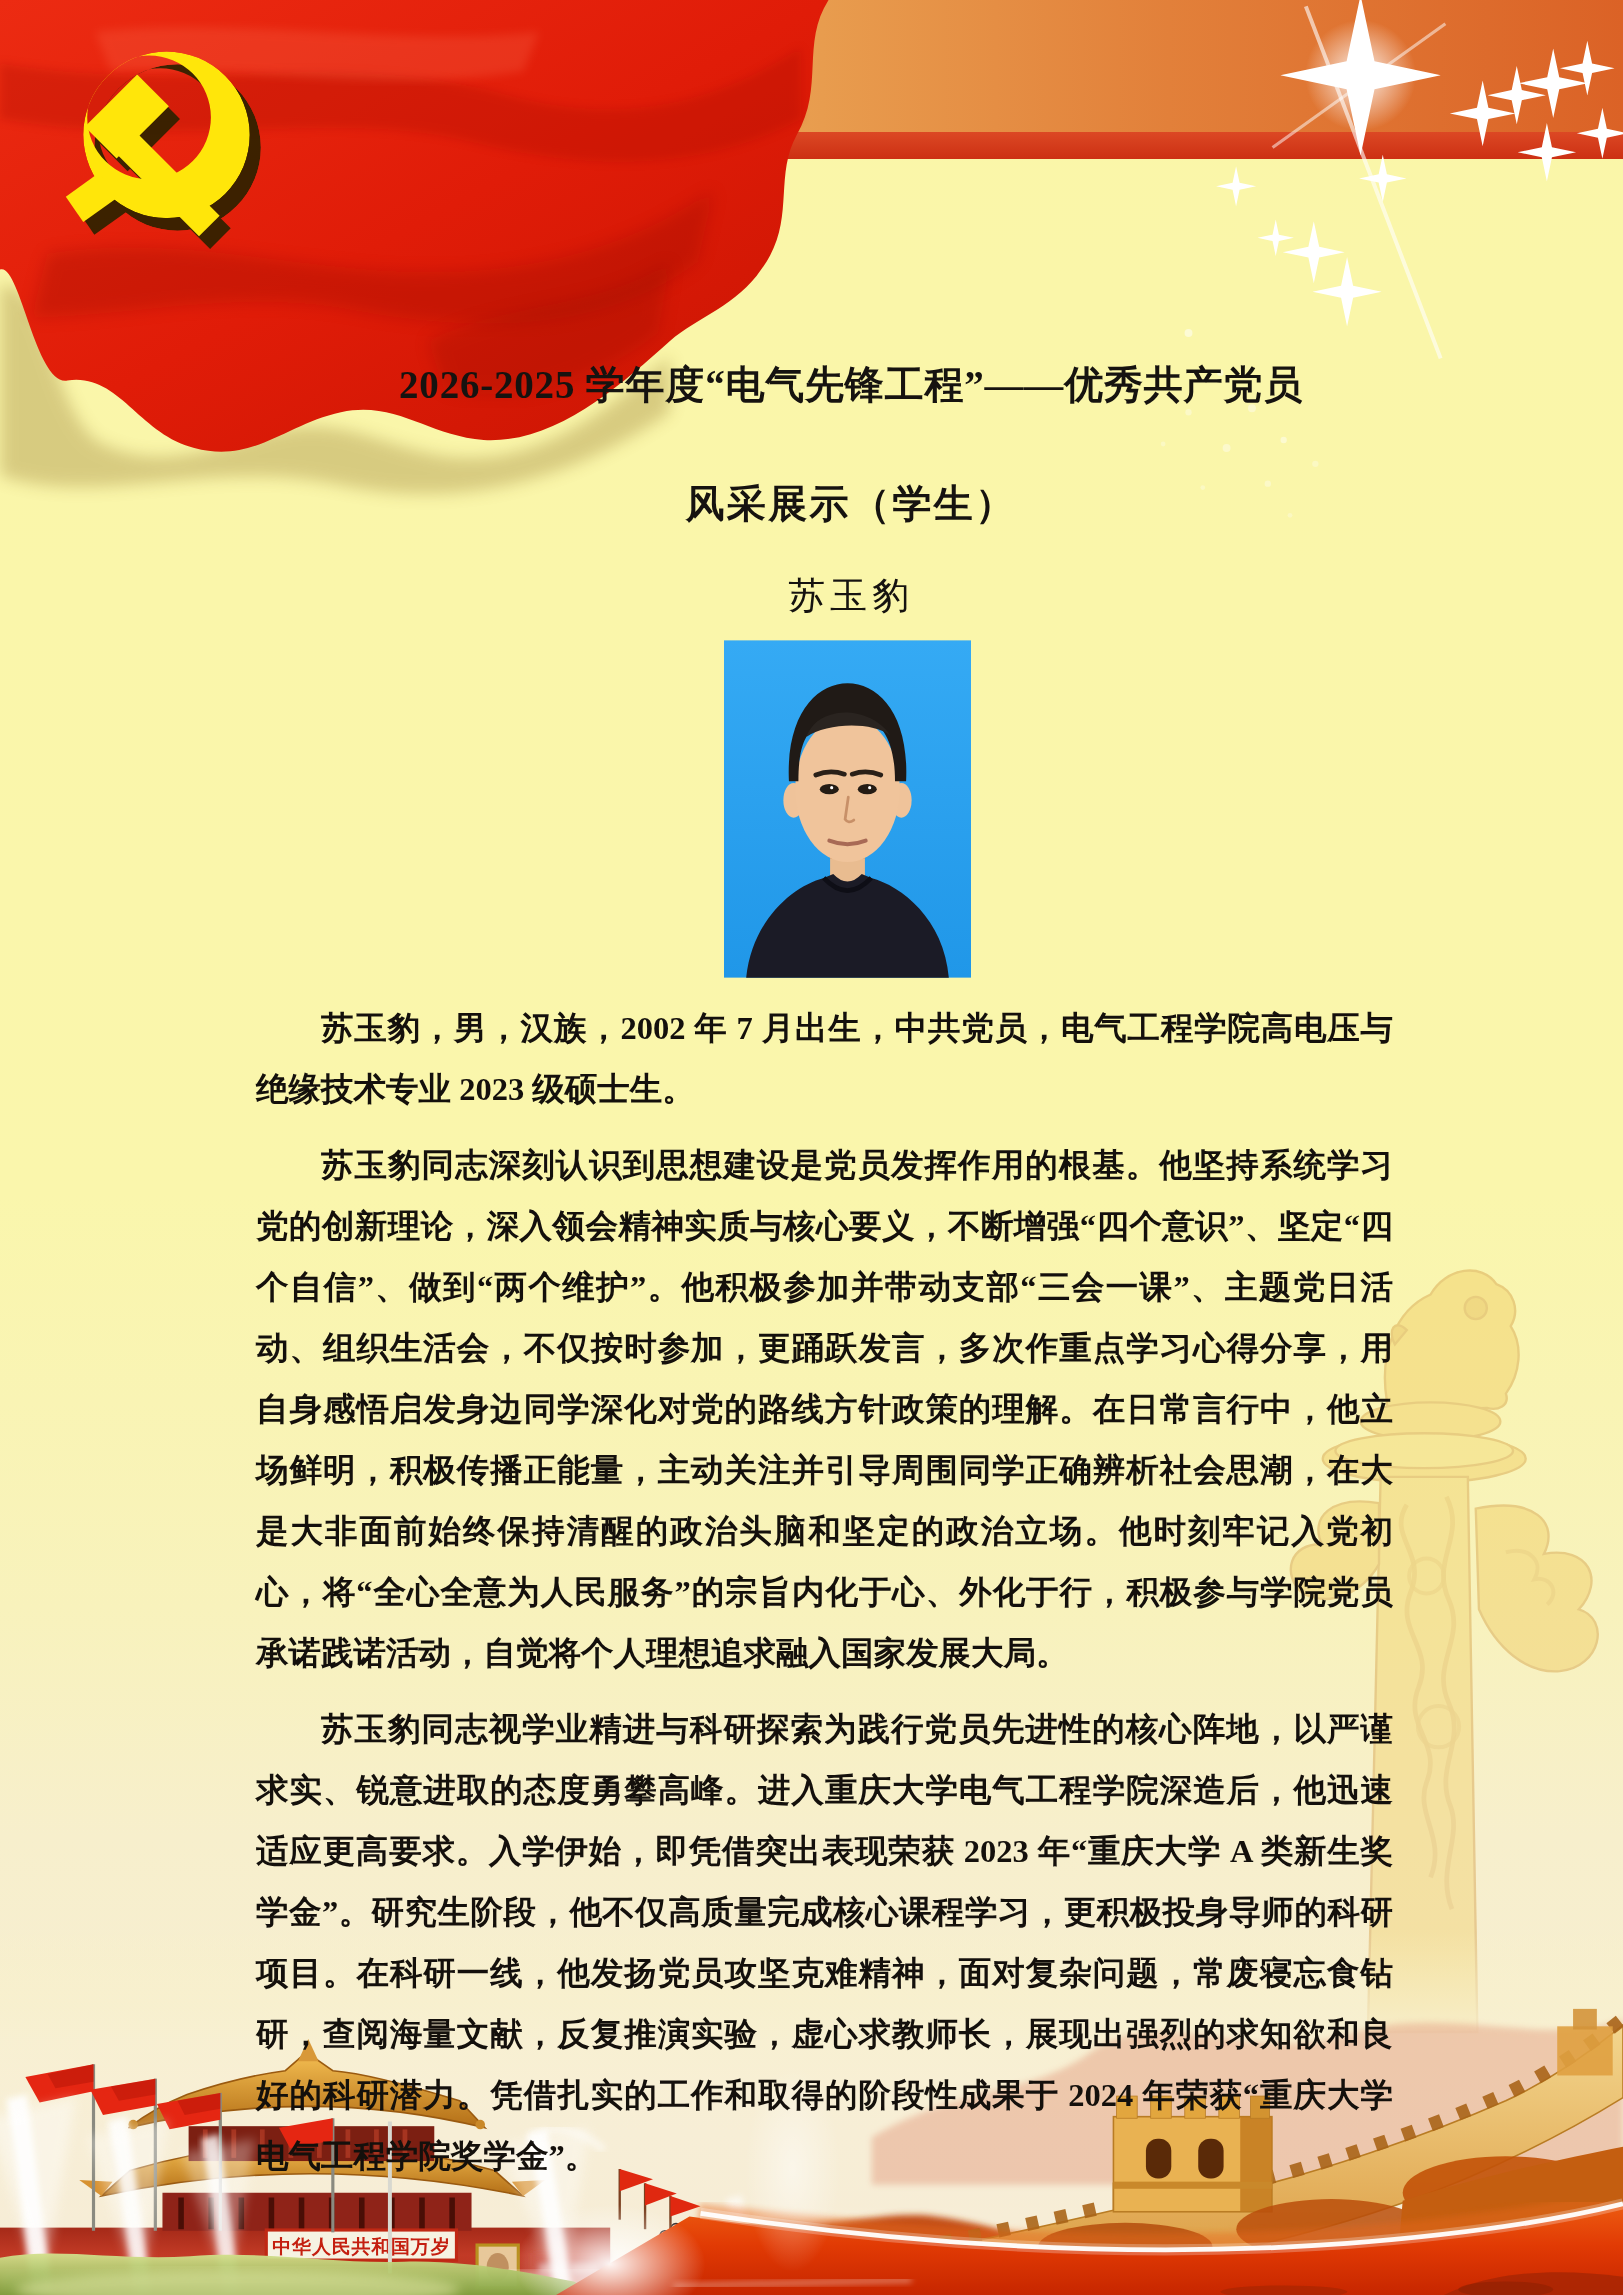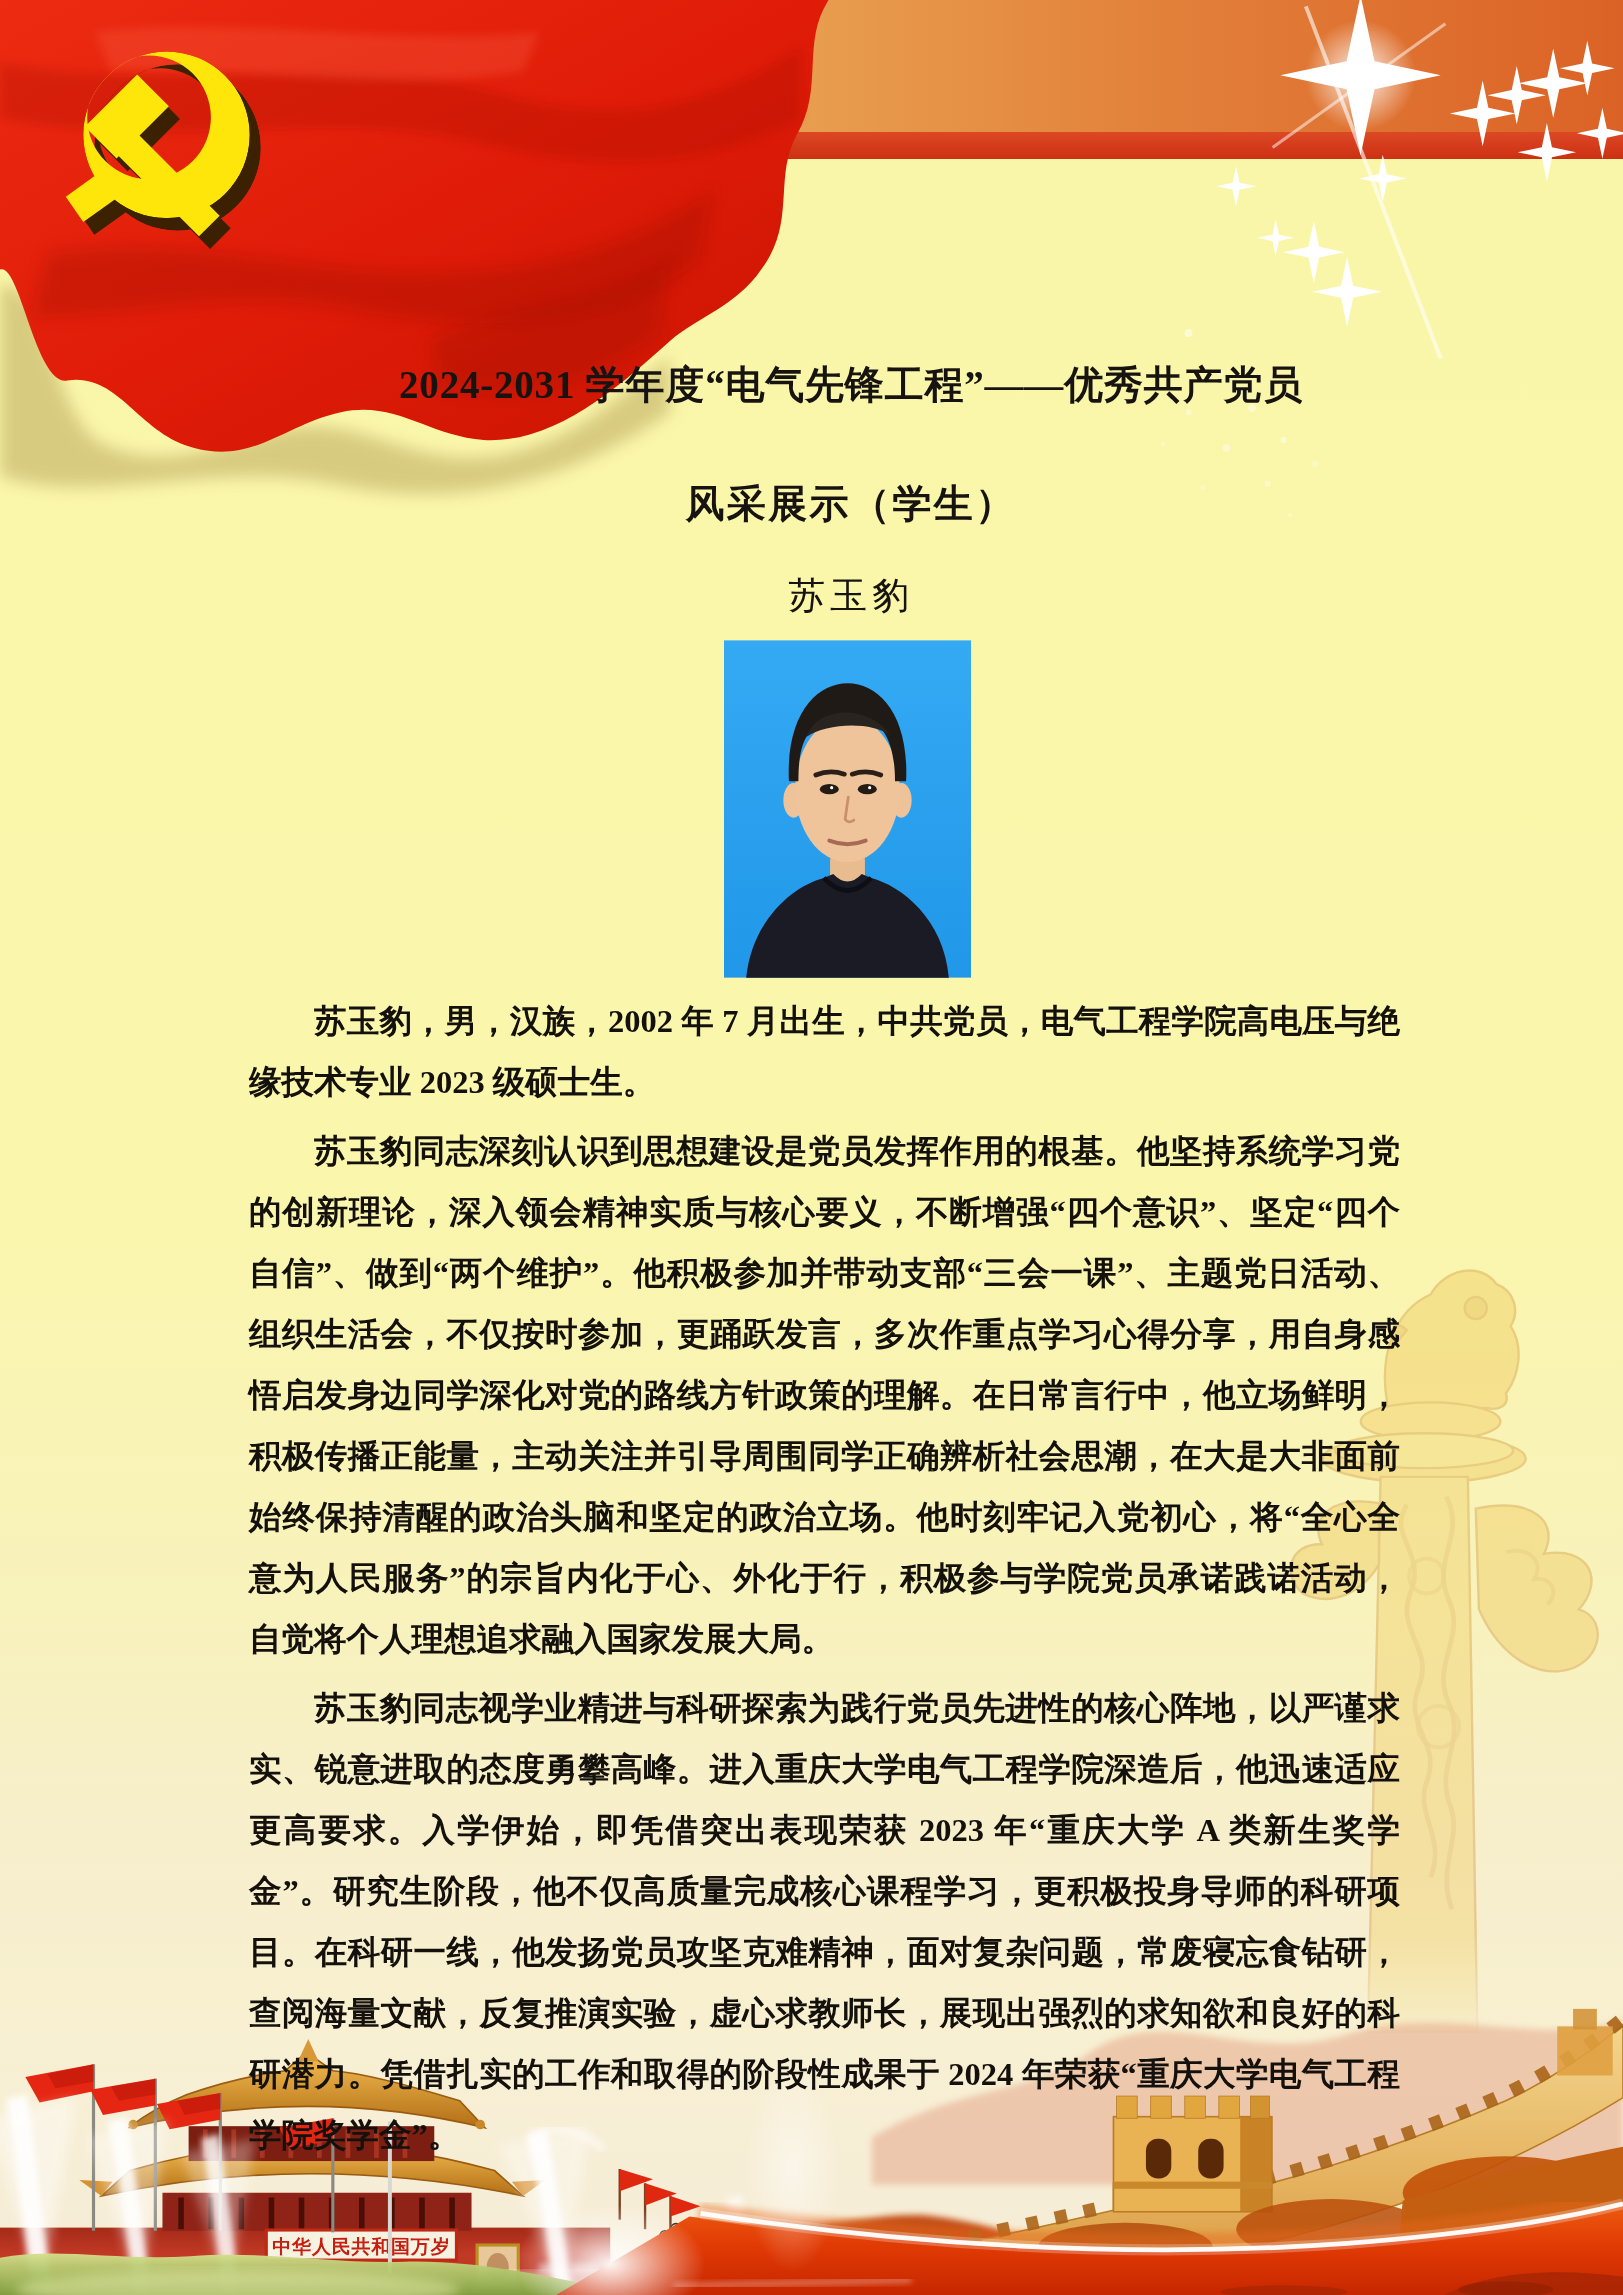--- a/index.html
+++ b/index.html
@@ -17,21 +17,21 @@
   .flag{left:0;top:0;width:1110px;height:555px;}
   .huabiao{left:1268px;top:1235px;width:341px;height:801px;opacity:.38;}
   .montage{left:0;top:1931px;width:1623px;height:365px;}
   .photo{left:724px;top:640px;width:247px;height:338px;}
   .titles{position:absolute;left:269px;right:190px;text-align:center;color:#161310;}
   .t1{top:358px;font-size:39px;font-weight:bold;letter-spacing:0.8px;}
   .t2{top:477px;font-size:39px;font-weight:bold;letter-spacing:2.4px;}
   .t3{top:571px;font-size:37px;font-weight:normal;letter-spacing:4.8px;}
   .article{position:absolute;left:241px;top:983px;width:1167px;color:#14100c;
     font-size:32.5px;line-height:61px;font-weight:600;z-index:5;}
-  .article p{margin:8px;text-indent:2em;text-align:justify;}
+  .article p{margin:15px;text-indent:2em;text-align:justify;}
   .sign-text{font-family:"Liberation Serif","DejaVu Serif",serif;font-weight:bold;}
 </style>
 </head>
 <body>
 
 <div class="band-orange"></div>
 <div class="band-red"></div>
 
 <svg class="sparkles" viewBox="0 0 700 700" aria-hidden="true">
   <defs>
@@ -144,21 +144,21 @@
       <g clip-path="url(#sc)">
           <path fill-rule="evenodd" d="M155,130 m-105,0 a105,105 0 1,0 210,0 a105,105 0 1,0 -210,0 M133,108 m-78,0 a78,78 0 1,0 156,0 a78,78 0 1,0 -156,0"></path>
         </g>
       <path d="M28,208 L70,178 L92,210 L50,240 Z"></path>
       <path d="M52,120 L118,54 L158,94 L92,160 Z"></path>
       <path d="M108,118 L222,232 L196,258 L82,144 Z"></path>
     </g>
   </g>
 </svg>
 
-<div class="titles t1">2024-2031 学年度“电气先锋工程”——优秀共产党员</div>
+<div class="titles t1">2026-2025 学年度“电气先锋工程”——优秀共产党员</div>
 <div class="titles t2">风采展示（学生）</div>
 <div class="titles t3">苏玉豹</div>
 
 <svg class="photo" viewBox="0 0 312 426" role="img">
   <defs>
     <linearGradient id="photoBg" x1="0" y1="0" x2="0" y2="1">
       <stop offset="0" stop-color="#35AAF4"></stop>
         <stop offset="1" stop-color="#2097E8"></stop>
     </linearGradient>
   </defs>

